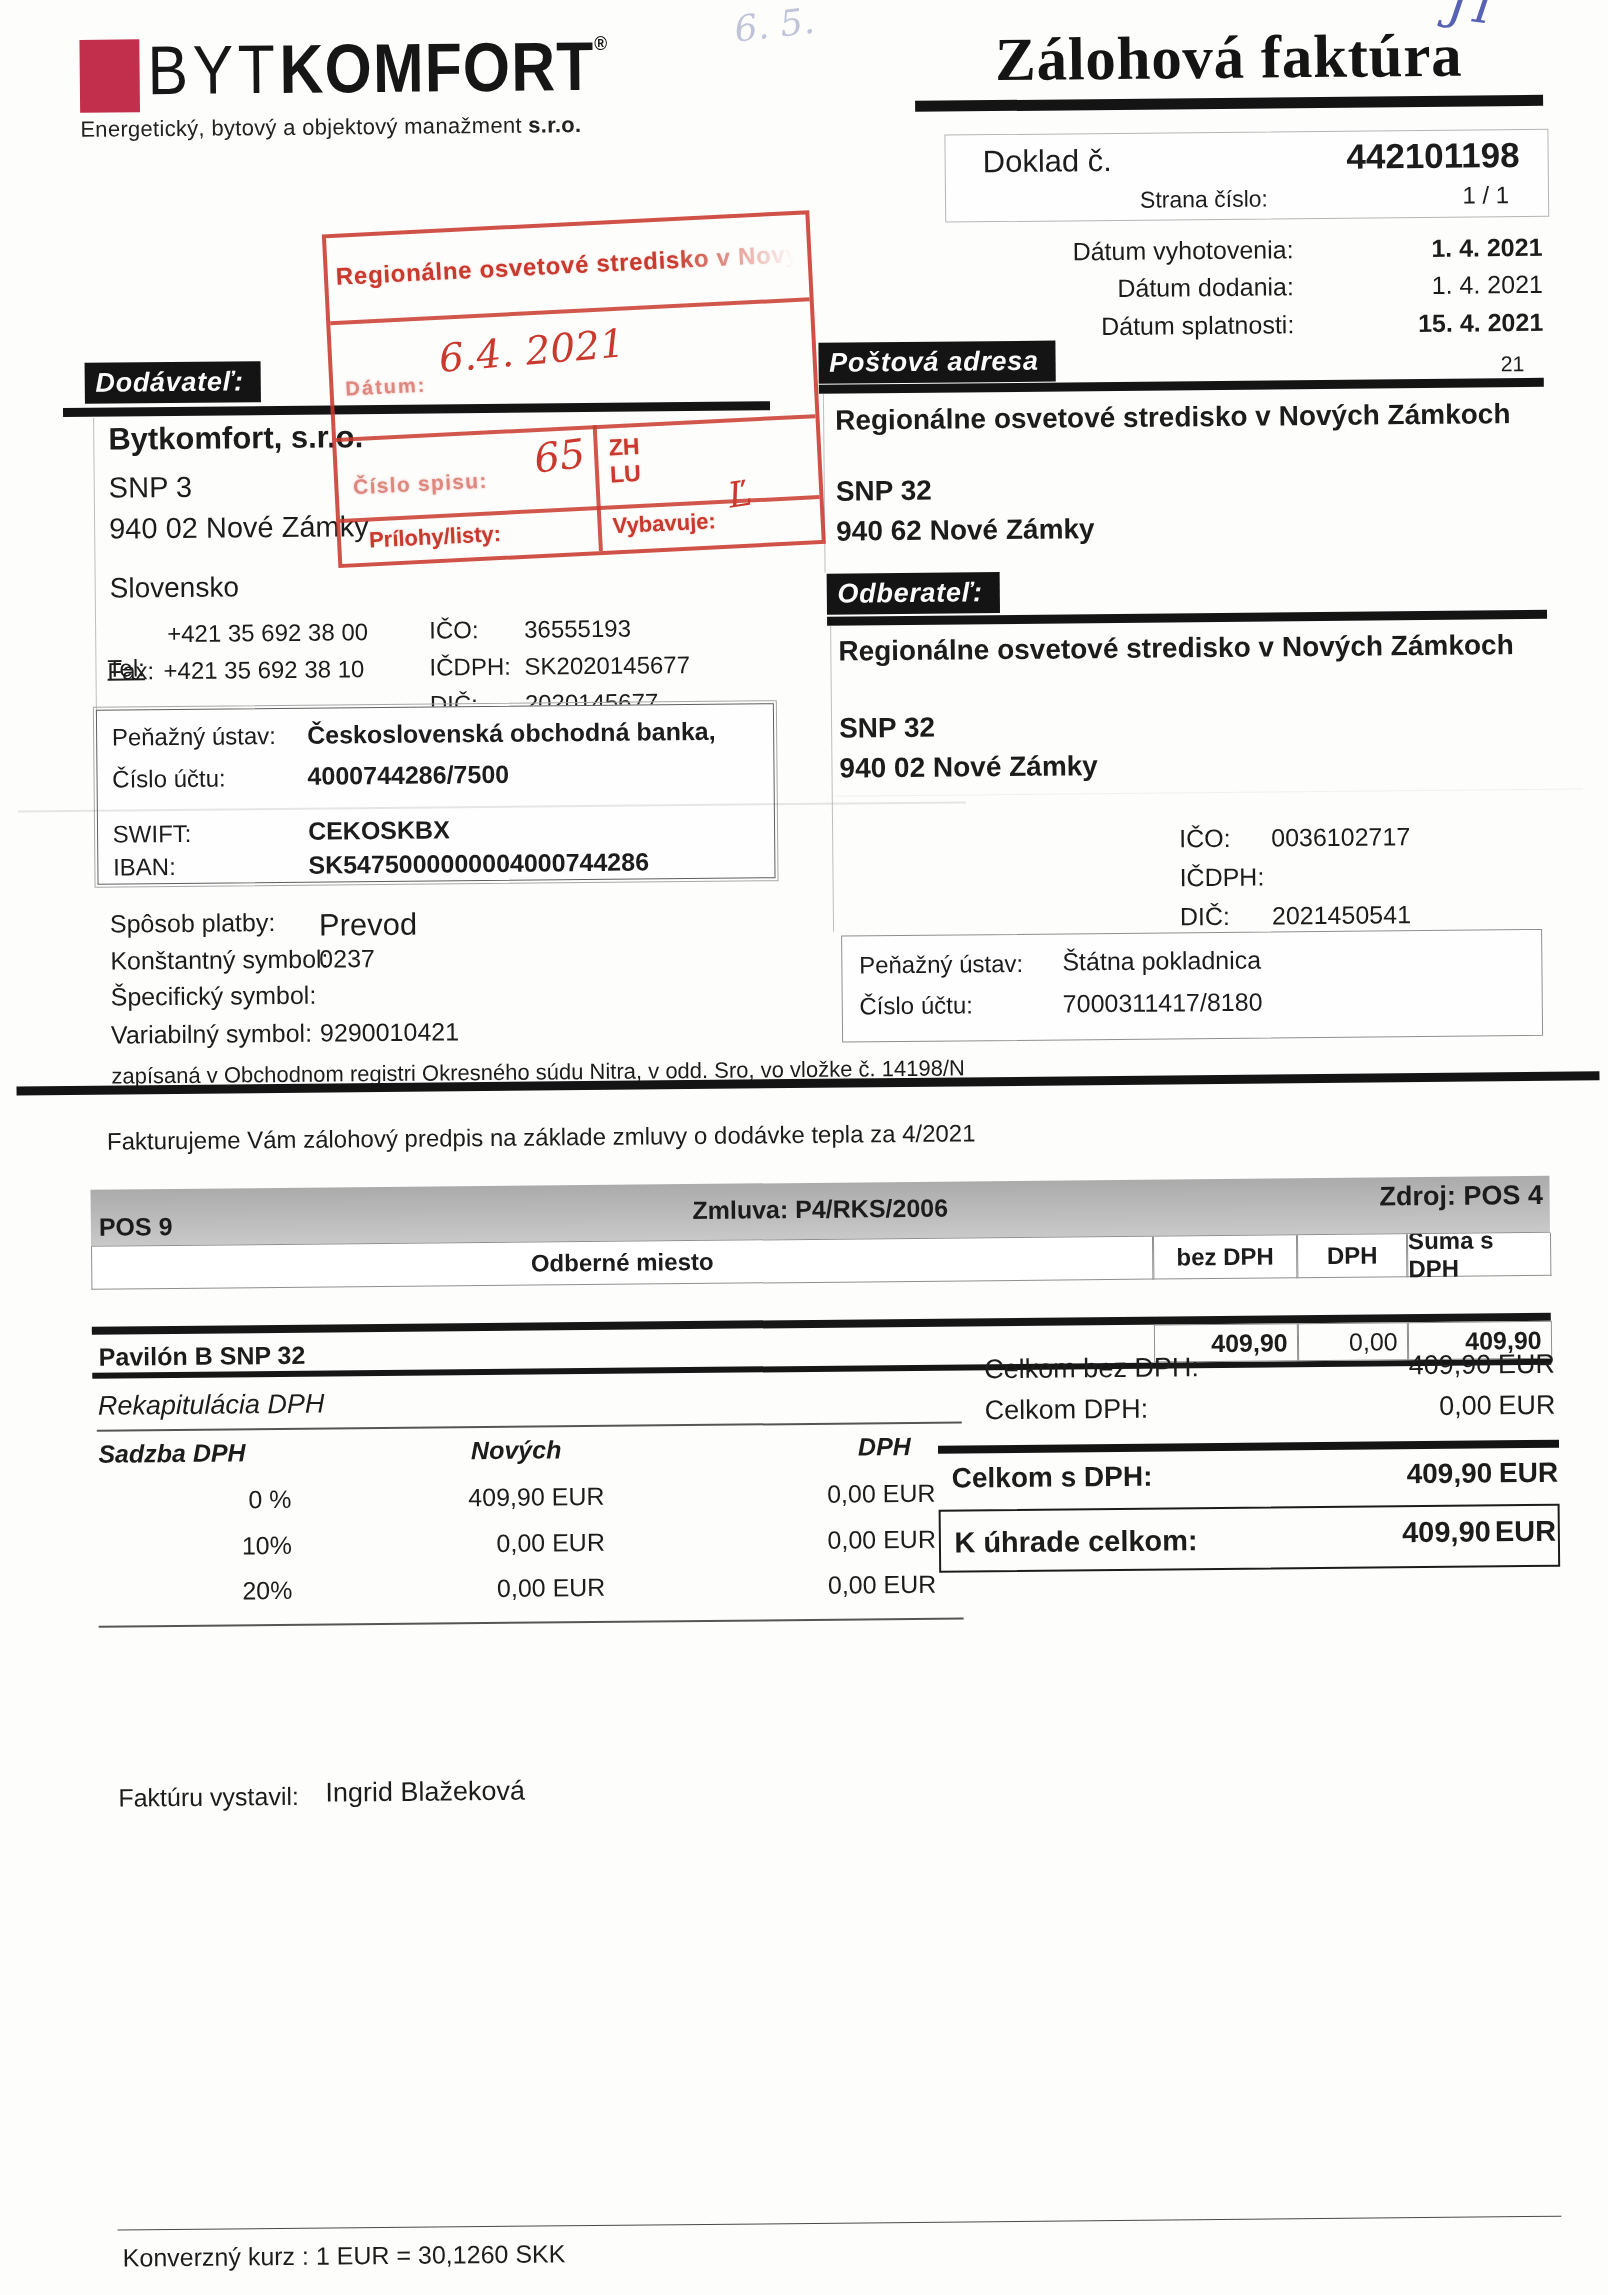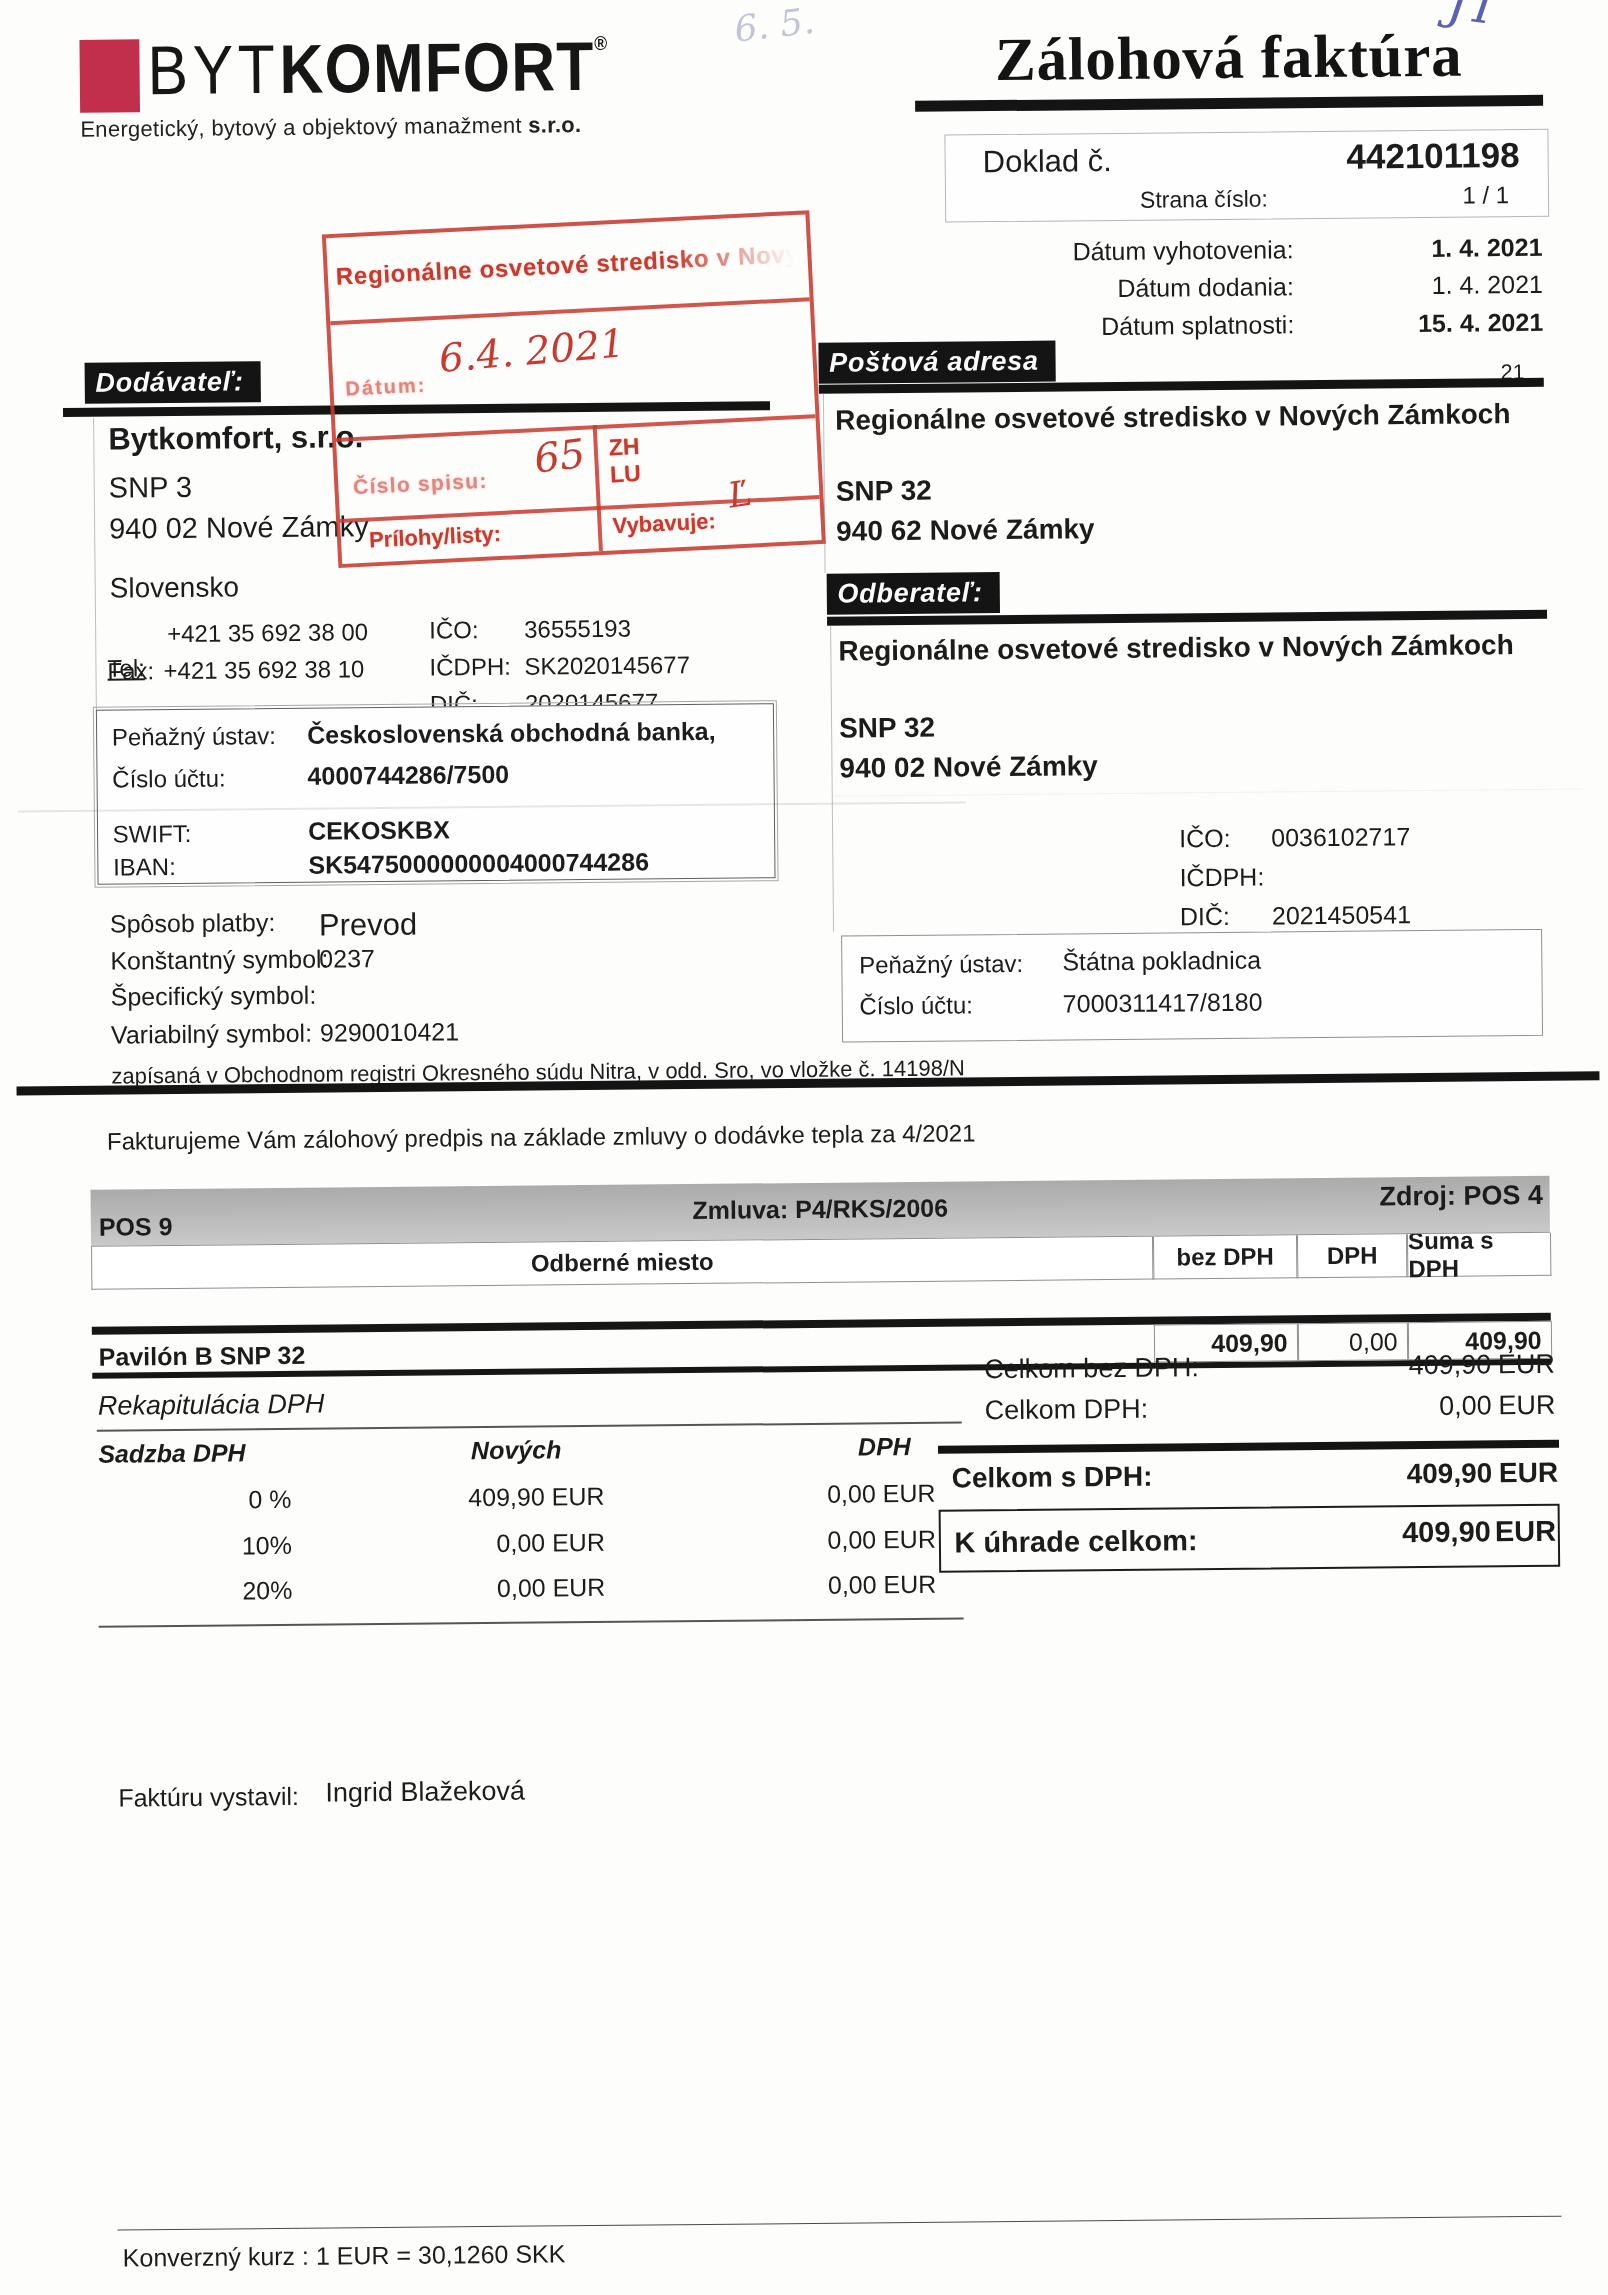--- a/index.html
+++ b/index.html
@@ -165,21 +165,21 @@
       <div class="a stamp-txt" style="left:272px;top:210px;font-size:23px;line-height:27px;">
         <span>ZH</span><br>
         <span>LU</span>
       </div>
       <span class="a stamp-txt nw" style="left:28px;top:291px;font-size:22px;">Prílohy/listy:</span>
       <span class="a stamp-txt nw" style="left:272px;top:289px;font-size:22px;">Vybavuje:</span>
       <span class="a hand nw" style="left:389px;top:256px;font-size:35px;transform:rotate(-6deg);">Ľ</span>
     </div>
 
     <div class="a sec-label" style="left:826px;top:343px;">Poštová adresa</div>
-    <span class="a nw" style="left:1508px;top:367px;font-size:21.4px;">21</span>
+    <span class="a nw" style="left:1508px;top:359px;font-size:21.4px;">21</span>
     <div class="a hline" style="left:826px;top:385px;width:725px;height:8.7px;"></div>
     <div class="a thin-v" style="left:830px;top:394px;width:1.3px;height:179px;"></div>
     <div class="a b nw" style="left:842px;top:405px;font-size:28px;">Regionálne osvetové stredisko v Nových Zámkoch</div>
     <div class="a b nw" style="left:842px;top:476px;font-size:28px;">SNP 32</div>
     <div class="a b nw" style="left:842px;top:516px;font-size:28px;">940 62  Nové Zámky</div>
 
     <div class="a sec-label" style="left:832px;top:574px;">Odberateľ:</div>
     <div class="a hline" style="left:832px;top:617px;width:720px;height:8.7px;"></div>
     <div class="a thin-v" style="left:835px;top:626px;width:1.3px;height:306px;"></div>
     <div class="a b nw" style="left:843px;top:636px;font-size:28px;">Regionálne osvetové stredisko v Nových Zámkoch</div>

